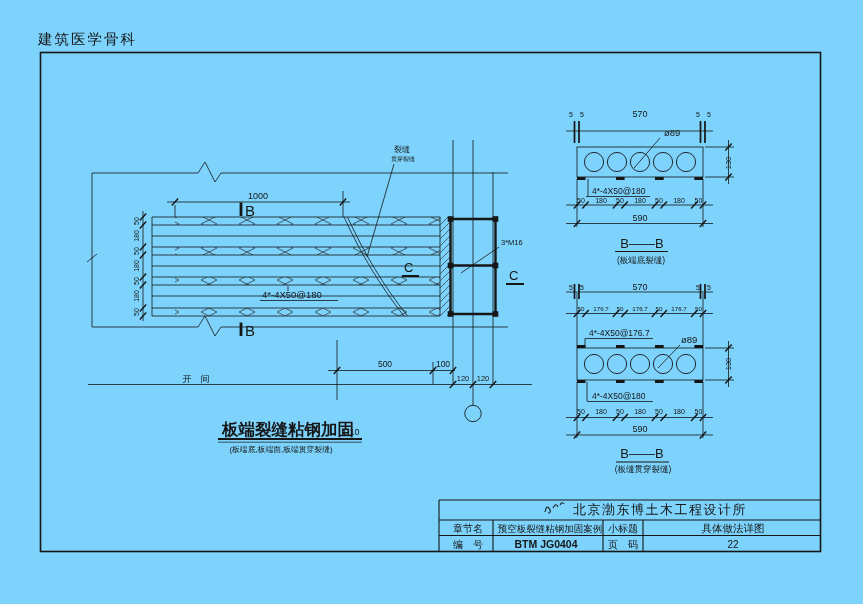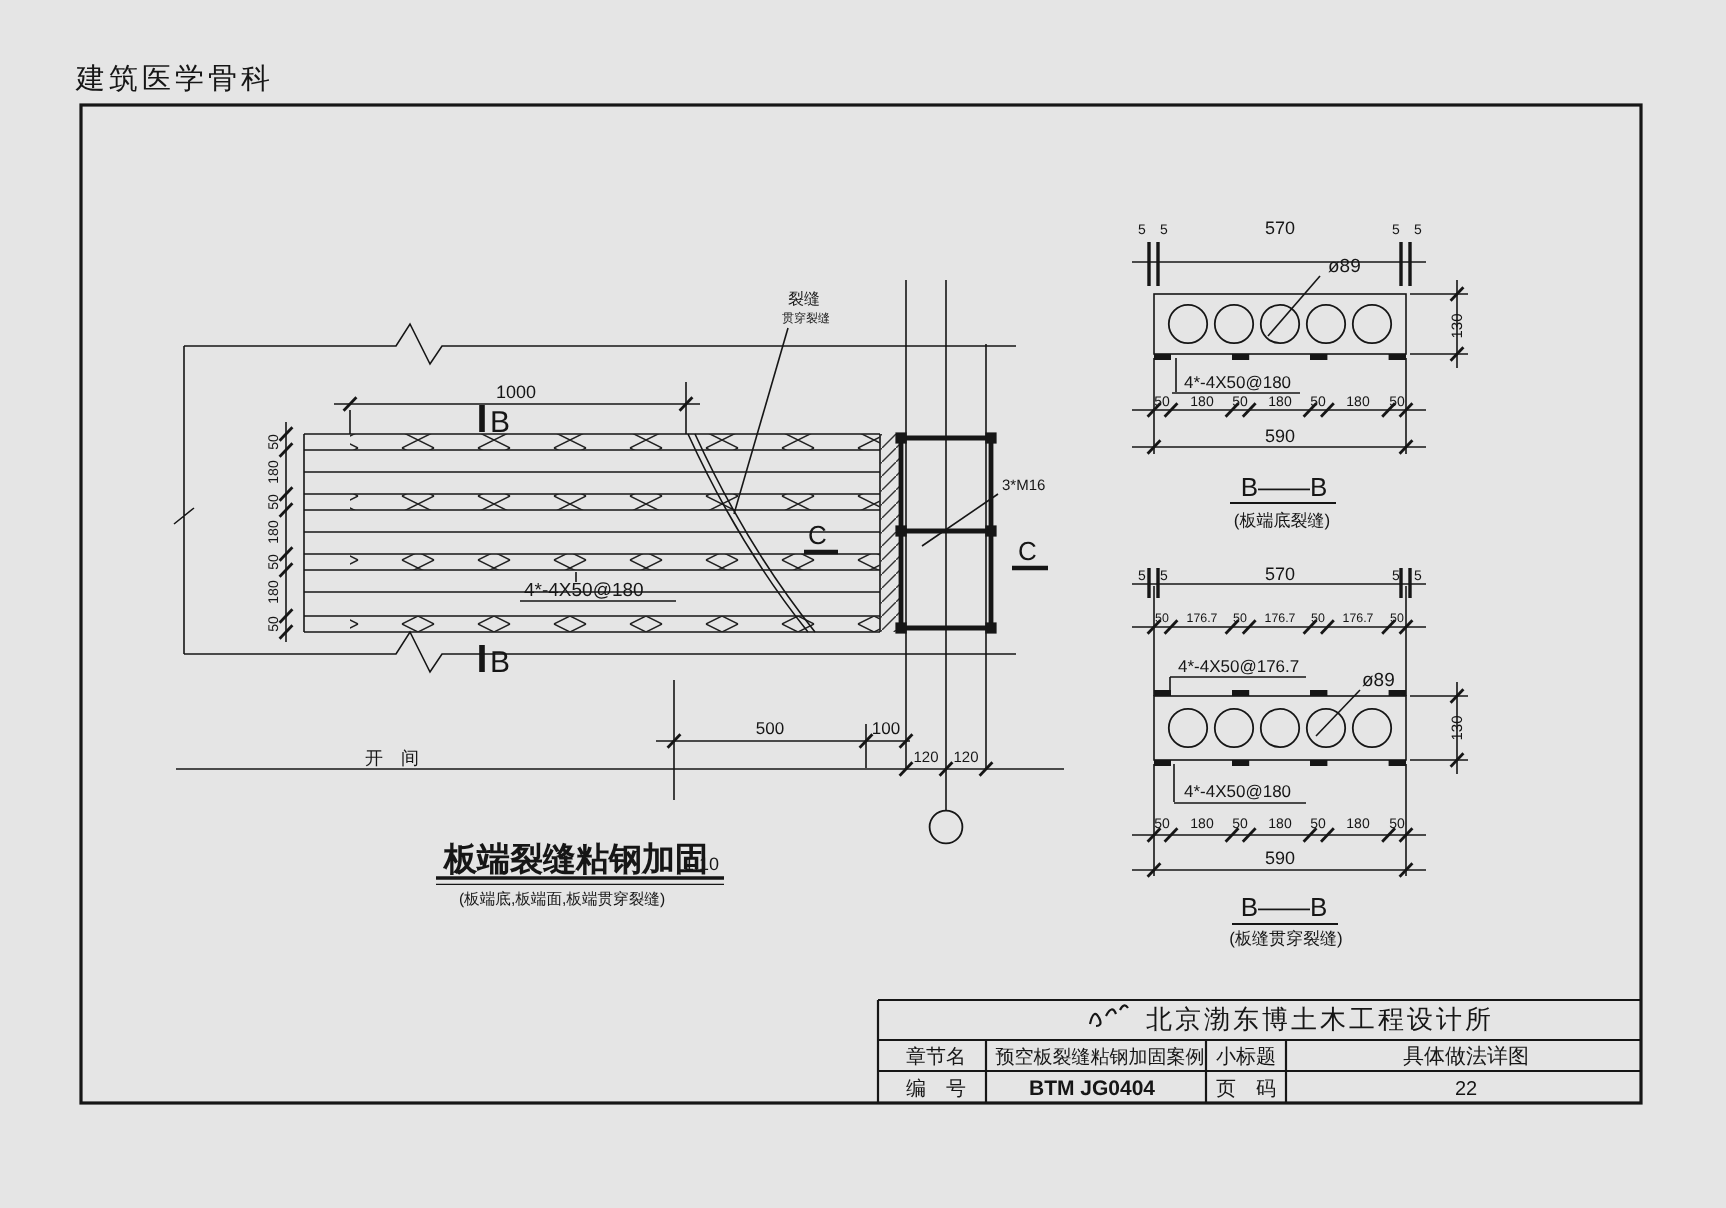--- a/index.html
+++ b/index.html
@@ -1,16 +1,16 @@
 <!DOCTYPE html>
 <html><head>
 <meta charset="utf-8">
 <style>
   html,body{margin:0;padding:0;background:#fff;}
-  .page{position:relative;width:863px;height:604px;background:#e5e5e5;overflow:hidden;
+  .page{position:relative;width:863px;height:604px;background:#7dd3fc;overflow:hidden;
         font-family:"Liberation Sans",sans-serif;}
   svg text{font-family:"Liberation Sans",sans-serif;fill:#161616;}
   svg{display:block;}
 </style>
 </head>
 <body>
 
 <div class="page">
 <svg width="863" height="604" viewBox="0 0 863 604">
   <defs>

